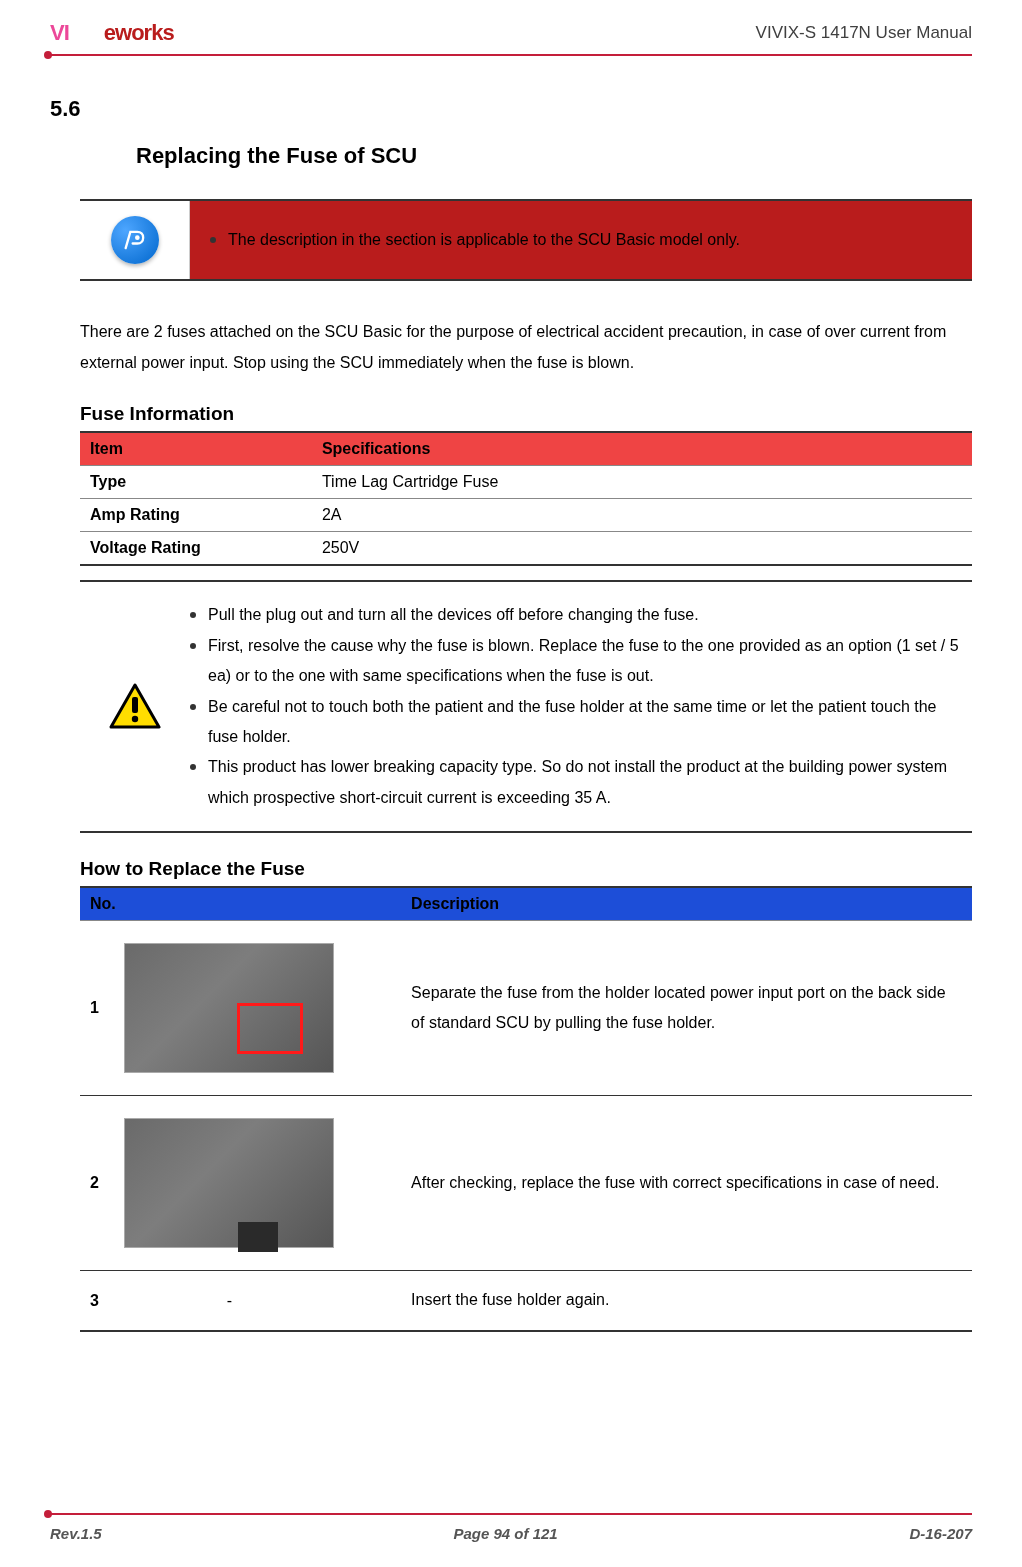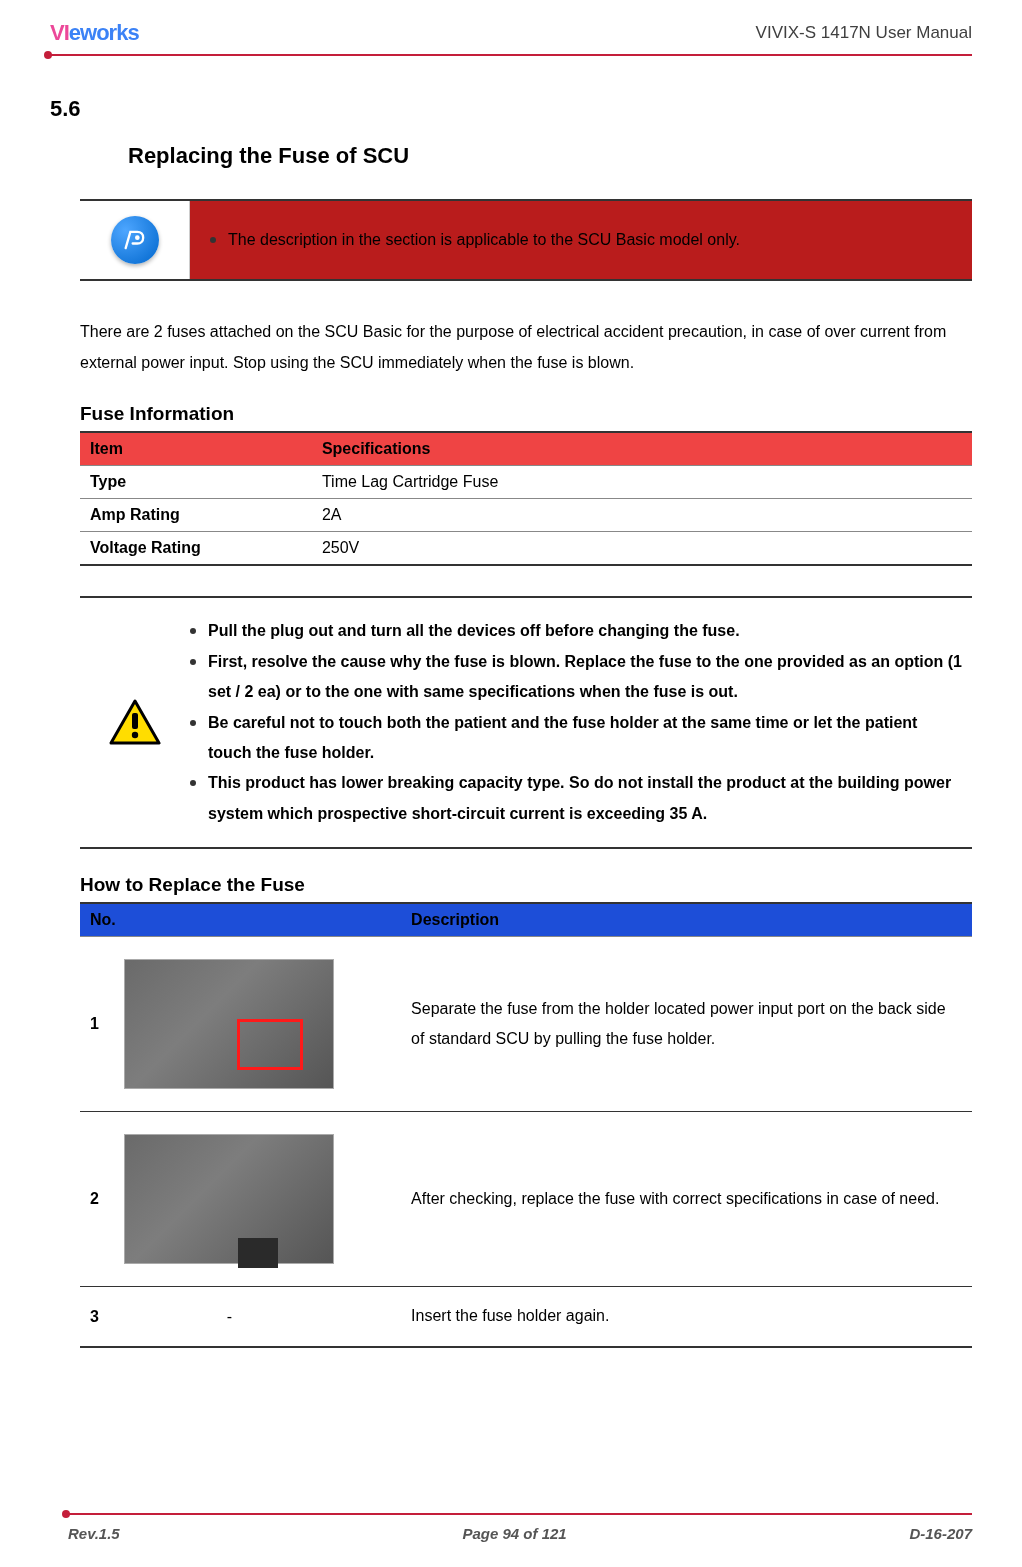--- a/index.html
+++ b/index.html
@@ -31,29 +31,29 @@
       border-radius: 50%;
       background: #c41e3a;
     }
     .logo {
       font-family: Arial, sans-serif;
       font-size: 22px;
       font-weight: 900;
       letter-spacing: -1px;
     }
     .logo .v { color: #ec4899; }
-    .logo .rest { color: #3b82f6; }
+    .logo .rest { color: #b91c1c; padding-left: 35px; }
     .doc-title {
       font-size: 17px;
       color: #404040;
     }
     .section {
       display: flex;
       margin-top: 40px;
-      gap: 28px;
+      gap: 36px;
     }
     .sec-num {
       font-size: 22px;
       font-weight: 700;
       min-width: 50px;
     }
     .sec-title {
       font-size: 22px;
       font-weight: 700;
       margin-top: 47px;
@@ -225,21 +225,21 @@
       line-height: 1.9;
     }
     .dash-center {
       text-align: center;
       display: inline-block;
       width: 210px;
       vertical-align: middle;
     }
     .footer-row {
       position: absolute;
-      left: 68px;
+      left: 50px;
       right: 50px;
       bottom: 25px;
       border-top: 2px solid #c41e3a;
       padding-top: 10px;
       display: flex;
       justify-content: space-between;
       font-style: italic;
       font-weight: 700;
       color: #555;
       font-size: 15px;
@@ -308,34 +308,34 @@
         <td>Amp Rating</td>
         <td>2A</td>
       </tr>
       <tr>
         <td>Voltage Rating</td>
         <td>250V</td>
       </tr>
     </tbody>
   </table>
 
-  <div class="notice-box plain" style="margin-top:30px;font-weight:bold;">
+  <div class="notice-box plain" style="margin-top:14px;">
     <div class="icon-cell">
       <div class="warn-icon">
         <svg width="52" height="52" viewBox="0 0 52 52">
           <polygon points="26,4 50,46 2,46" fill="#ffdd00" stroke="#000" stroke-width="3" stroke-linejoin="round"></polygon>
           <rect x="23" y="16" width="6" height="16" rx="2" fill="#000"></rect>
           <circle cx="26" cy="38" r="3.2" fill="#000"></circle>
         </svg>
       </div>
     </div>
     <div class="text-cell">
       <ul class="bullet-list">
         <li>Pull the plug out and turn all the devices off before changing the fuse.</li>
-        <li>First, resolve the cause why the fuse is blown. Replace the fuse to the one provided as an option (1 set / 2 ea) or to the one with same specifications when the fuse is out.</li>
+        <li>First, resolve the cause why the fuse is blown. Replace the fuse to the one provided as an option (1 set / 5 ea) or to the one with same specifications when the fuse is out.</li>
         <li>Be careful not to touch both the patient and the fuse holder at the same time or let the patient touch the fuse holder.</li>
         <li>This product has lower breaking capacity type. So do not install the product at the building power system which prospective short-circuit current is exceeding 35 A.</li>
       </ul>
     </div>
   </div>
 
   <h3 class="subhead">How to Replace the Fuse</h3>
 
   <table class="steps">
     <thead>

